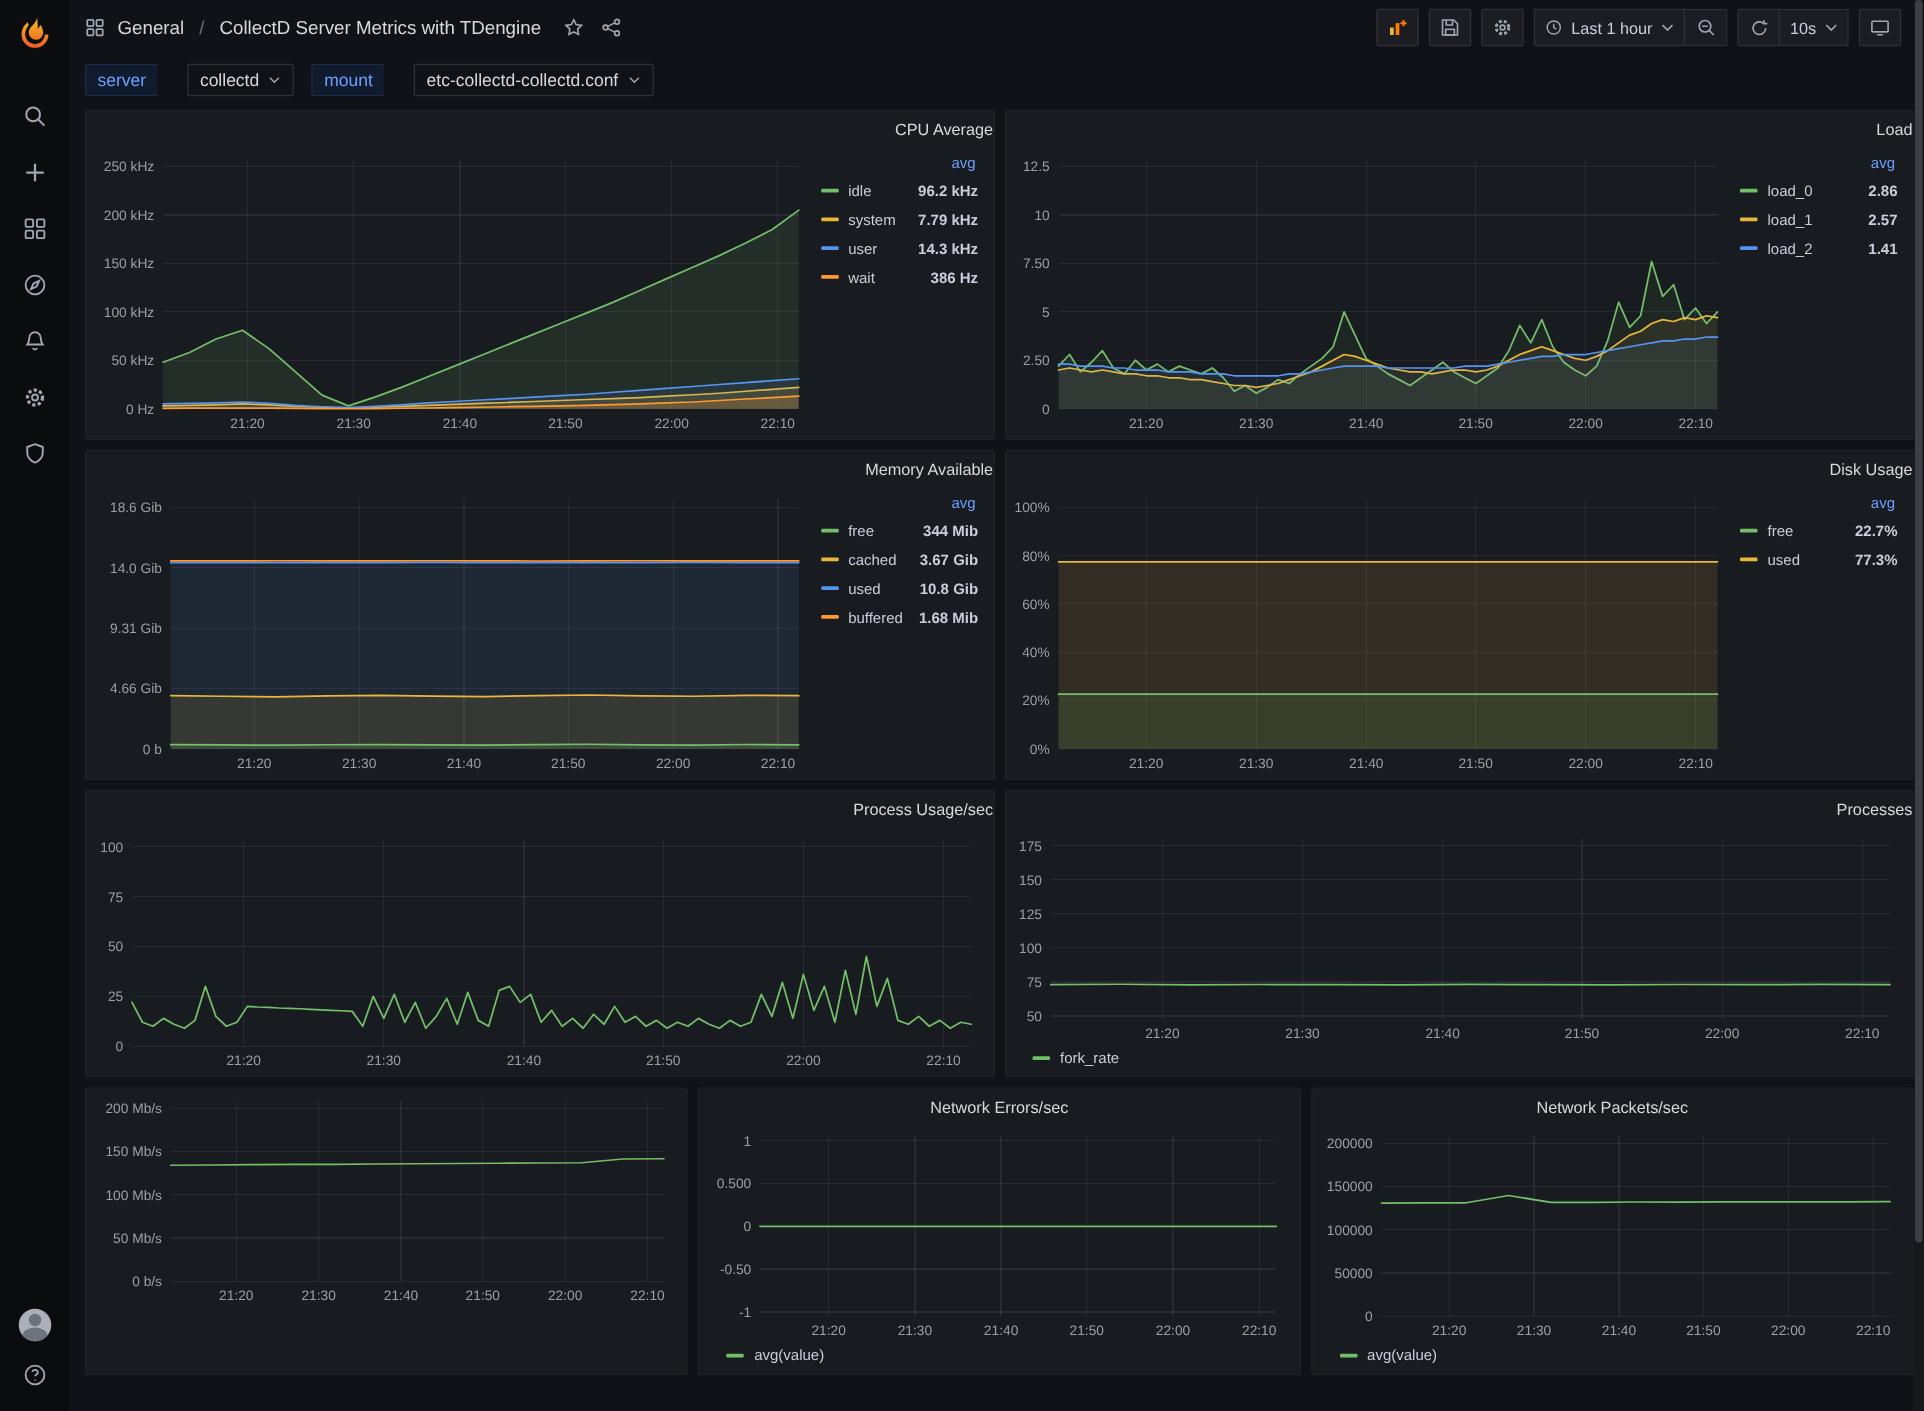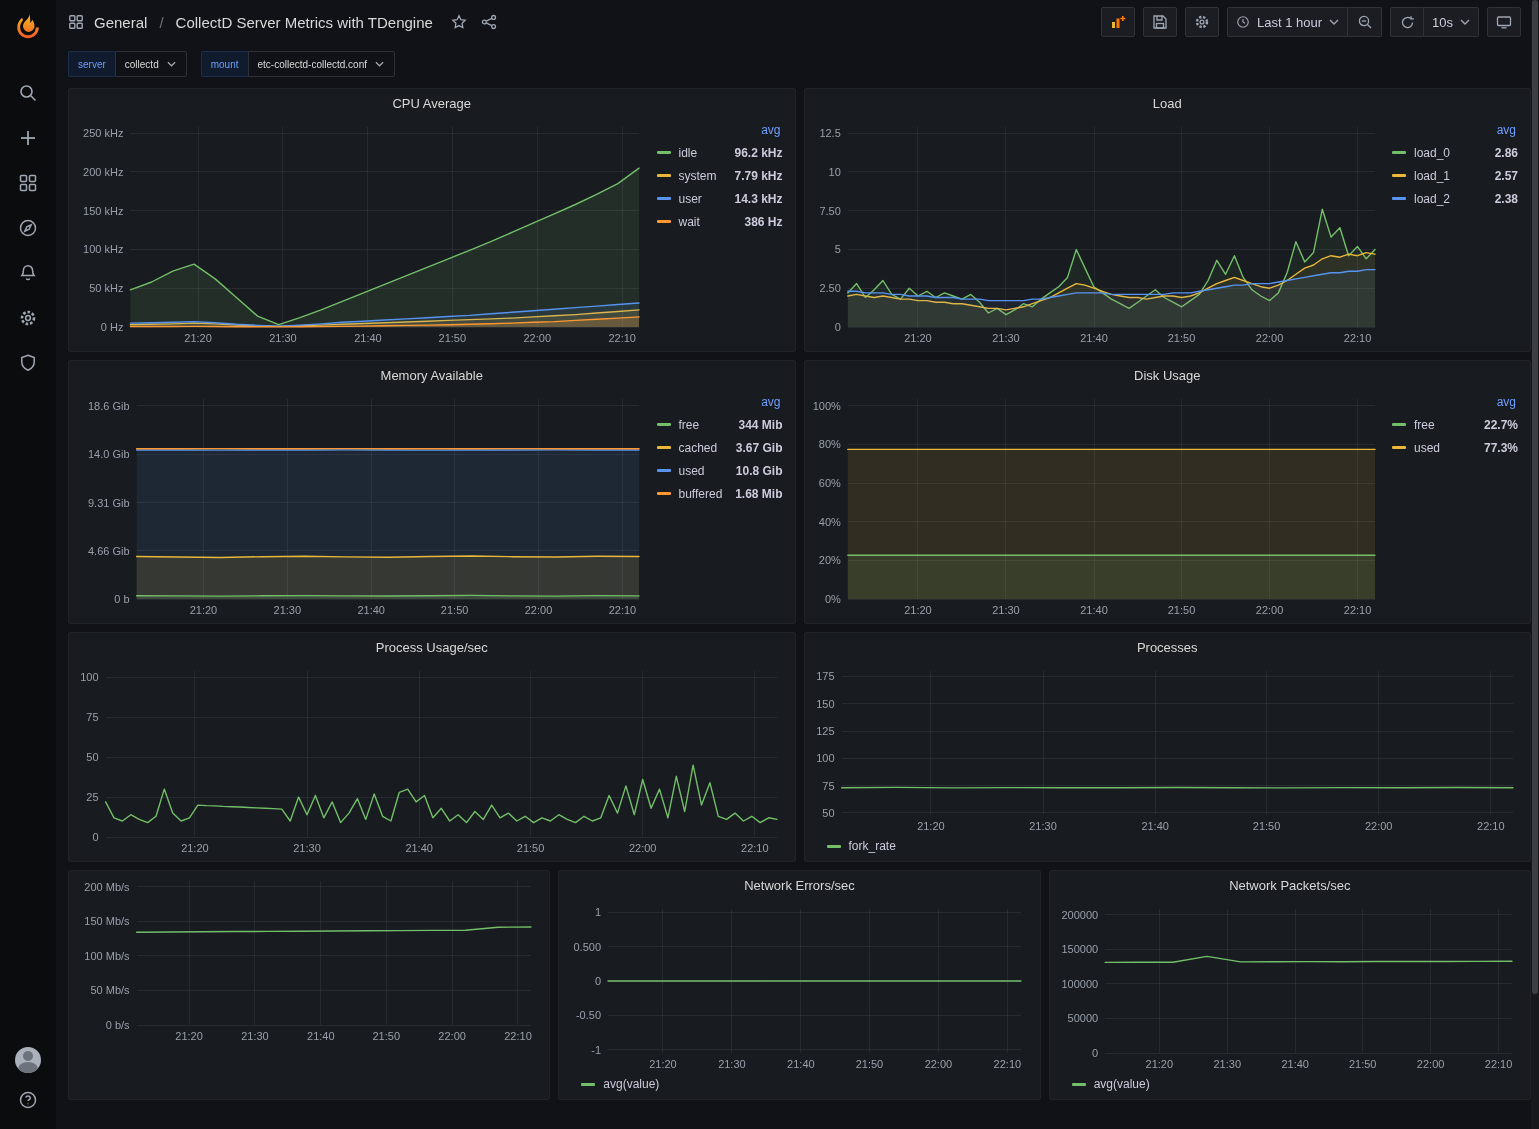--- a/index.html
+++ b/index.html
@@ -30,30 +30,30 @@
   .actions { display:flex; gap:8px; align-items:center; }
   .btn { height:30px; min-width:34px; padding:0 8px; display:inline-flex; align-items:center; justify-content:center; gap:7px;
     background:#1b1d23; border:1px solid #303238; border-radius:2px; color:#ccccdc; font-size:13px; cursor:pointer; }
   .btn-group { display:flex; }
   .btn-group .btn+.btn { border-left:0; border-radius:0 2px 2px 0; }
   .btn-group .btn:first-child { border-radius:2px 0 0 2px; }
   .caret { width:10px; height:6px; display:inline-flex; color:#9fa7b3; }
 
   
   .varbar { height:40px; display:flex; align-items:center; gap:14px; padding:0 12px; }
-  .var { display:flex; align-items:stretch; height:26px; font-size:10px; }
+  .var { display:flex; align-items:stretch; height:26px; font-size:14px;gap:24px; }
   .var-label { display:flex; align-items:center; padding:0 9px; background:#101b2d; color:#6e9fff;
     border-radius:2px 0 0 2px; border:1px solid #1c2d4c; border-right:0; }
   .var-value { display:flex; align-items:center; gap:8px; padding:0 9px; background:#111217;
     border:1px solid #2e3138; border-radius:0 2px 2px 0; color:#d8d9da; cursor:pointer; }
 
   
   .grid { display:grid; grid-template-columns:repeat(6,1fr); grid-template-rows:264px 264px 230px 230px;
     gap:8px; padding:4px 8px 8px 12px; }
-  .span3 { grid-column:span 3; }
+  .span3 { grid-column:span 3;align-items:flex-end; }
   .span2 { grid-column:span 2; }
   .panel { background:#181b1f; border:1px solid #202226; border-radius:2px; display:flex; flex-direction:column; min-width:0; }
   .panel-header { height:28px; flex:none; display:flex; align-items:center; justify-content:center; cursor:pointer; }
   .panel-title { font-size:13px; font-weight:500; color:#d8d9da; }
   .panel-body { flex:1; min-height:0; display:flex; padding:0 8px 4px 4px; }
   .panel-body.col { flex-direction:column; }
   .chart { flex:1; min-width:0; min-height:0; position:relative; }
   .legend-right { width:138px; flex:none; padding:6px 4px 0 8px; }
   .legend-bottom { flex:none; height:22px; display:flex; align-items:center; gap:18px; padding-left:18px; }
   .lg-head { text-align:right; color:#6e9fff; font-size:12px; height:18px; padding-right:2px; }
@@ -381,21 +381,21 @@
               <span class="lg-val">2.86</span>
             </div>
             <div class="lg-row">
               <span class="lg-dash" style="background: rgb(234, 184, 57);"></span>
               <span class="lg-name">load_1</span>
               <span class="lg-val">2.57</span>
             </div>
             <div class="lg-row">
               <span class="lg-dash" style="background: rgb(87, 148, 242);"></span>
               <span class="lg-name">load_2</span>
-              <span class="lg-val">2.38</span>
+              <span class="lg-val">1.41</span>
             </div>
           </aside>
       </div>
     </section>
 
     <section class="panel span3">
       <div class="panel-header">
         <span class="panel-title">Memory Available</span>
       </div>
       <div class="panel-body">

